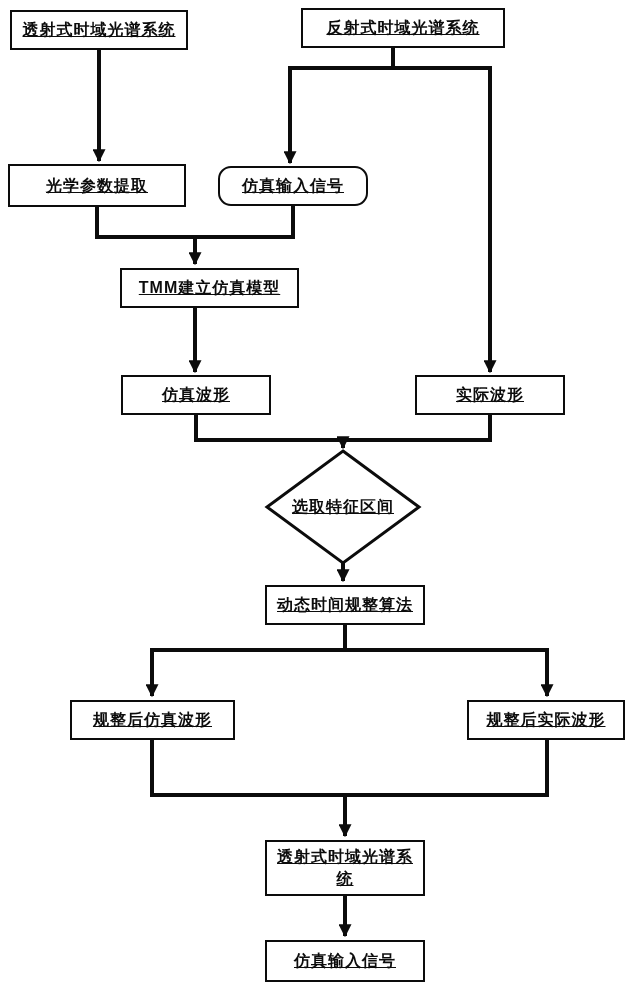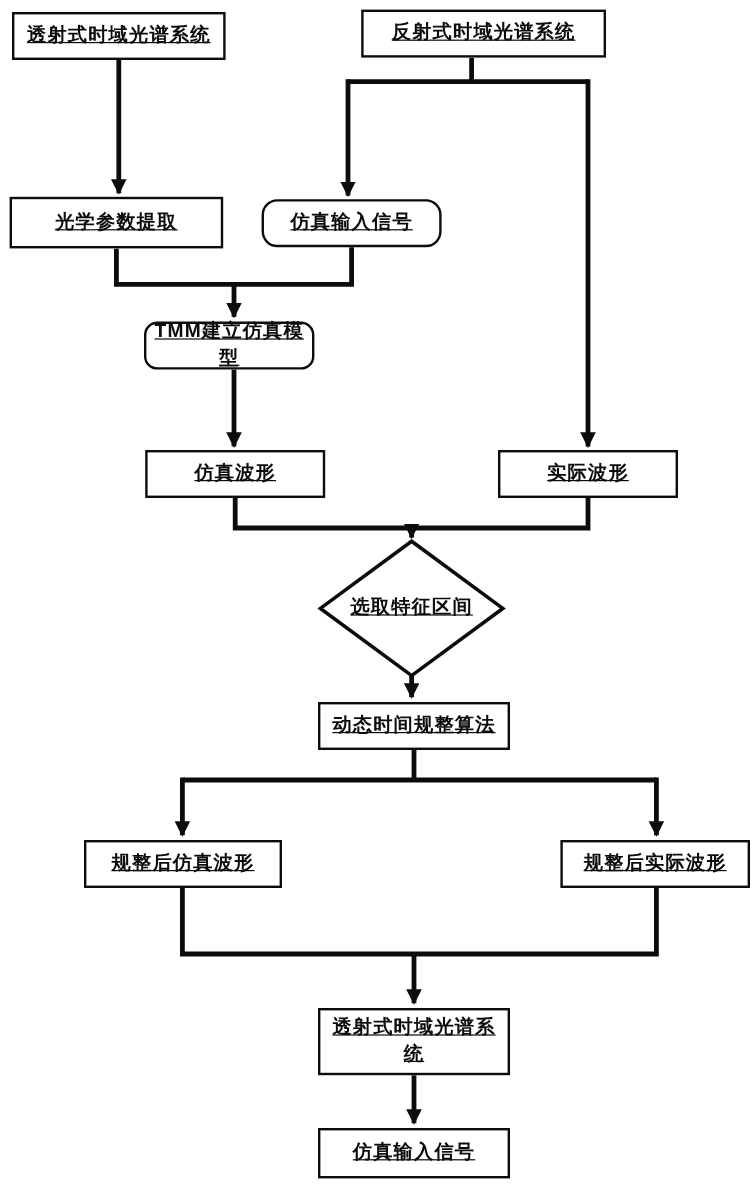--- a/index.html
+++ b/index.html
@@ -92,21 +92,21 @@
   </div>
 
   <div class="box" style="left:8px; top:164px; width:178px; height:43px;">
     <span class="label">光学参数提取</span>
   </div>
 
   <div class="box" style="left:218px; top:166px; width:150px; height:40px;border-radius:13px;">
     <span class="label">仿真输入信号</span>
   </div>
 
-  <div class="box" style="left:120px; top:268px; width:142px; height:40px;border-radius:11px;">
+  <div class="box" style="left:120px; top:268px; width:179px; height:40px;">
     <span class="label">TMM建立仿真模型</span>
   </div>
 
   <div class="box" style="left:121px; top:375px; width:150px; height:40px;">
     <span class="label">仿真波形</span>
   </div>
 
   <div class="box" style="left:415px; top:375px; width:150px; height:40px;">
     <span class="label">实际波形</span>
   </div>

